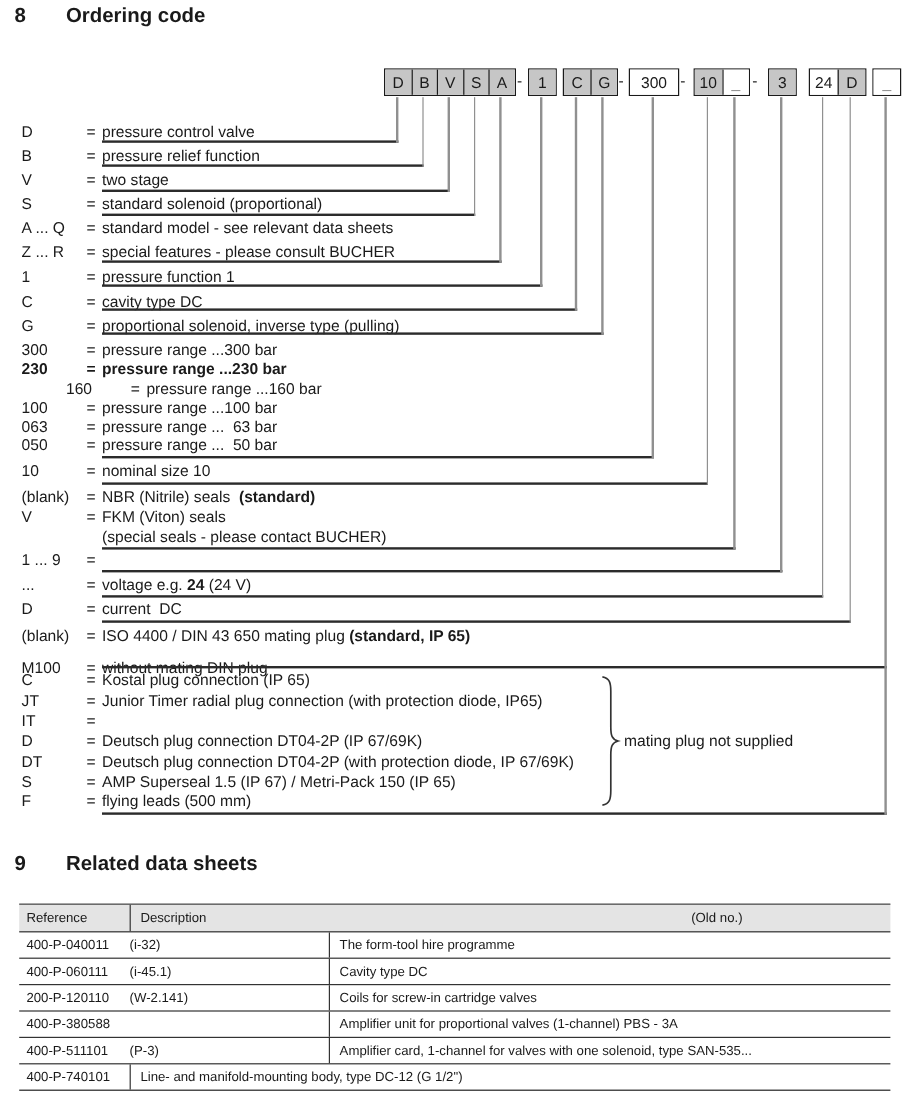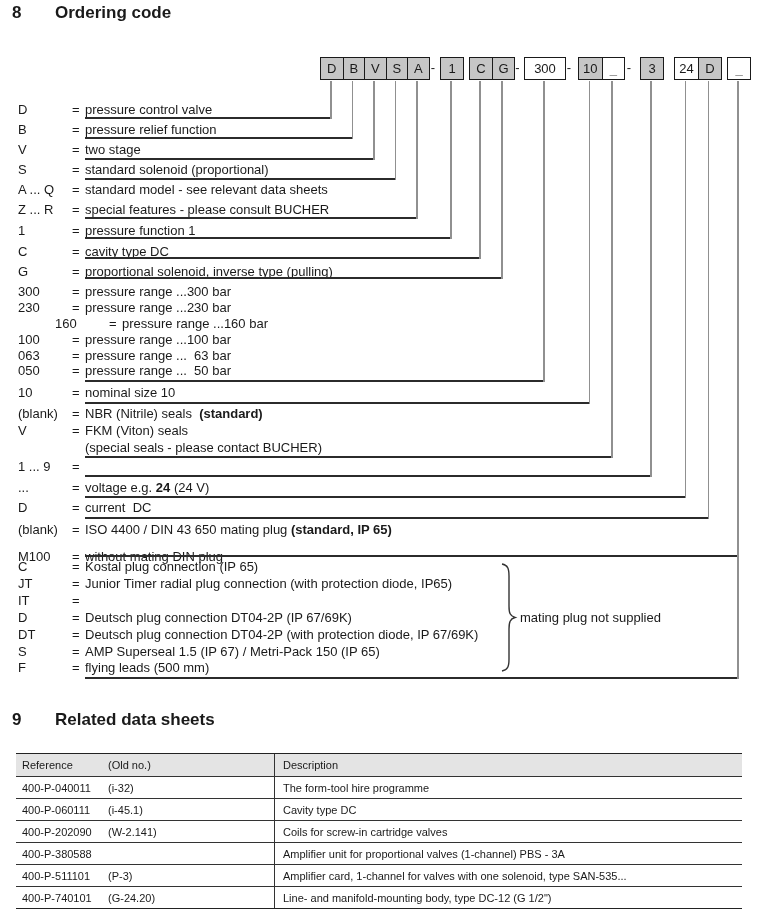--- a/index.html
+++ b/index.html
@@ -138,21 +138,21 @@
         <span class="code">G</span>
         <span class="eq">=</span>
         <span class="txt"><span>proportional solenoid, inverse type (pulling)</span></span>
       </div>
       <div class="uline" style="top: 277px; left: 85px; width: 417.75px;"></div>
       <div class="crow" style="top: 284px;">
         <span class="code">300</span>
         <span class="eq">=</span>
         <span class="txt"><span>pressure range ...300 bar</span></span>
       </div>
-      <div class="crow" style="top: 300px;">
+      <div class="crow" style="top: 300px; font-weight: bold;">
         <span class="code">230</span>
         <span class="eq">=</span>
         <span class="txt"><span>pressure range ...230 bar</span></span>
       </div>
       <div class="crow" style="top: 316px; margin-left: 37px;">
         <span class="code">160</span>
         <span class="eq">=</span>
         <span class="txt"><span>pressure range ...160 bar</span></span>
       </div>
       <div class="crow" style="top: 332px;">
@@ -277,48 +277,47 @@
   <div class="brace-note">mating plug not supplied</div>
 
   <div class="heading" style="top:710px;">
     <span class="num">9</span>
     <span class="title">Related data sheets</span>
   </div>
 
   <div class="dtable" id="dtable">
       <div class="trow head">
         <div class="tcell c1">Reference</div>
+        <div class="tcell c3">Description</div>
         <div class="tcell c2">(Old no.)</div>
-        <div class="tcell c3">Description</div>
       </div>
       <div class="trow">
         <div class="tcell c1">400-P-040011</div>
         <div class="tcell c2">(i-32)</div>
         <div class="tcell c3">The form-tool hire programme</div>
       </div>
       <div class="trow">
         <div class="tcell c1">400-P-060111</div>
         <div class="tcell c2">(i-45.1)</div>
         <div class="tcell c3">Cavity type DC</div>
       </div>
       <div class="trow">
-        <div class="tcell c1">400-P-202090</div>
+        <div class="tcell c1">200-P-120110</div>
         <div class="tcell c2">(W-2.141)</div>
         <div class="tcell c3">Coils for screw-in cartridge valves</div>
       </div>
       <div class="trow">
         <div class="tcell c1">400-P-380588</div>
         <div class="tcell c2"></div>
         <div class="tcell c3">Amplifier unit for proportional valves (1-channel) PBS - 3A</div>
       </div>
       <div class="trow">
         <div class="tcell c1">400-P-511101</div>
         <div class="tcell c2">(P-3)</div>
         <div class="tcell c3">Amplifier card, 1-channel for valves with one solenoid, type SAN-535...</div>
       </div>
       <div class="trow">
         <div class="tcell c1">400-P-740101</div>
-        <div class="tcell c2">(G-24.20)</div>
         <div class="tcell c3">Line- and manifold-mounting body, type DC-12 (G 1/2")</div>
       </div>
     </div>
 
 </div>
 
 </body></html>

